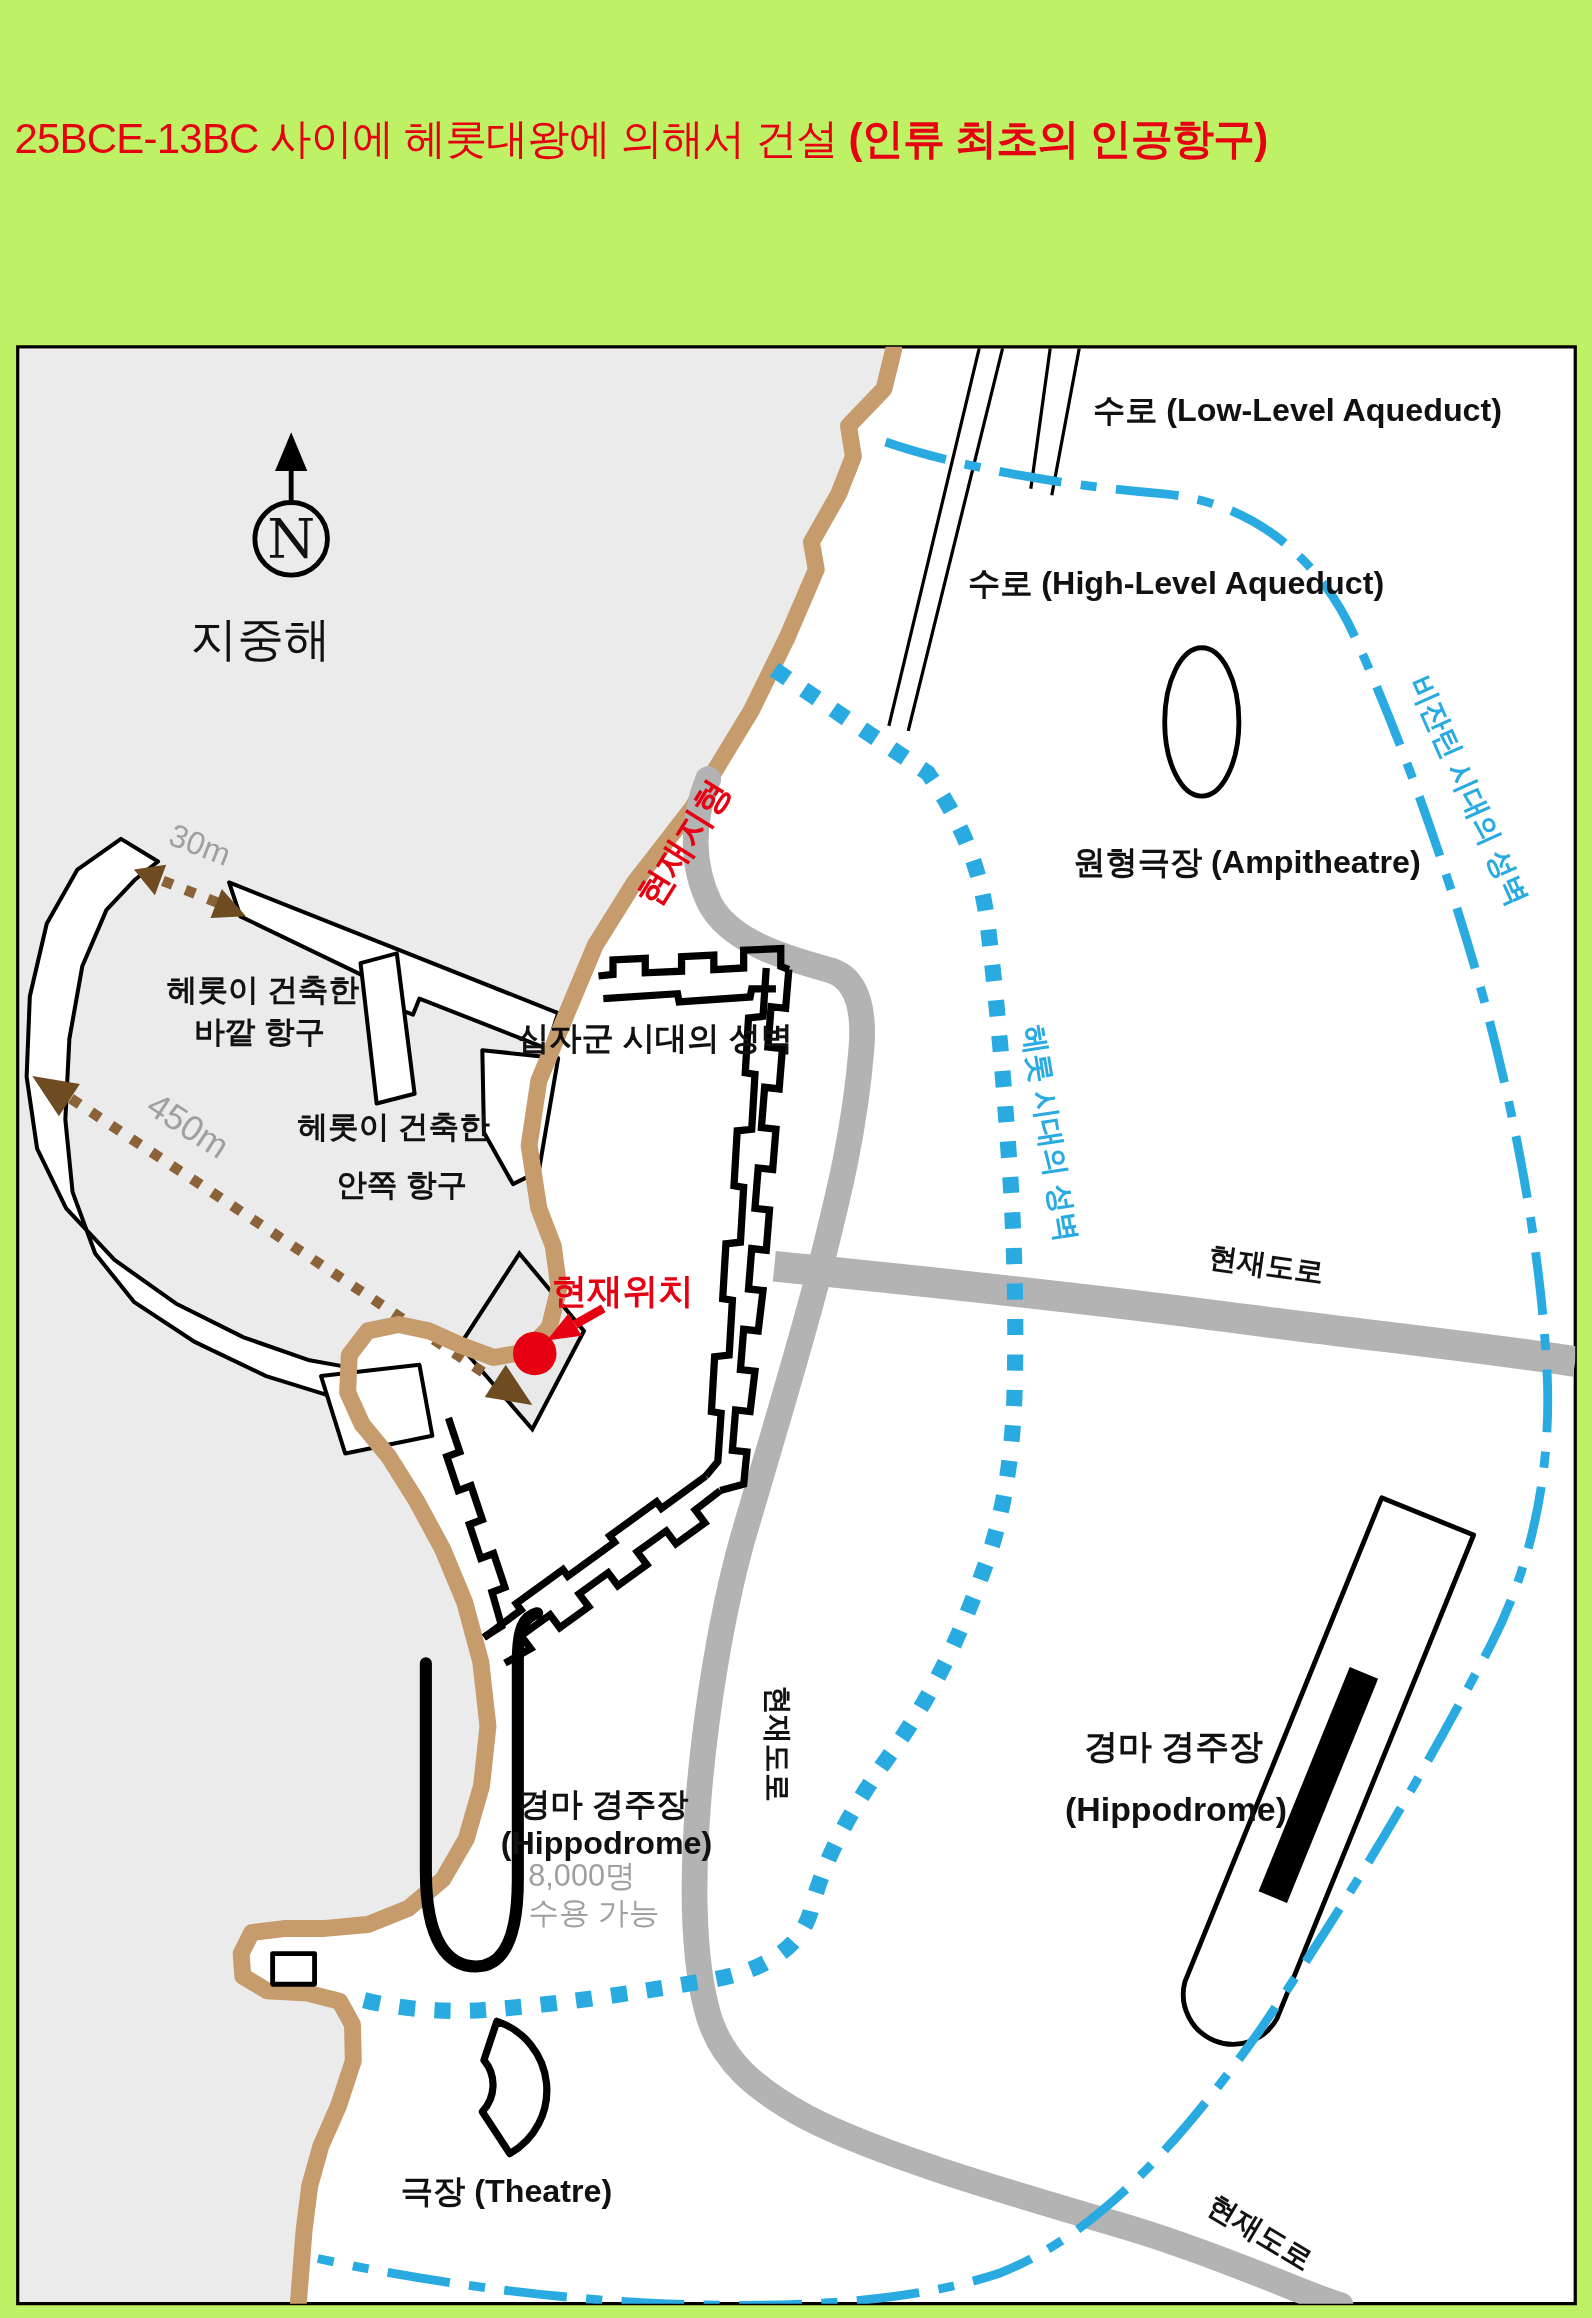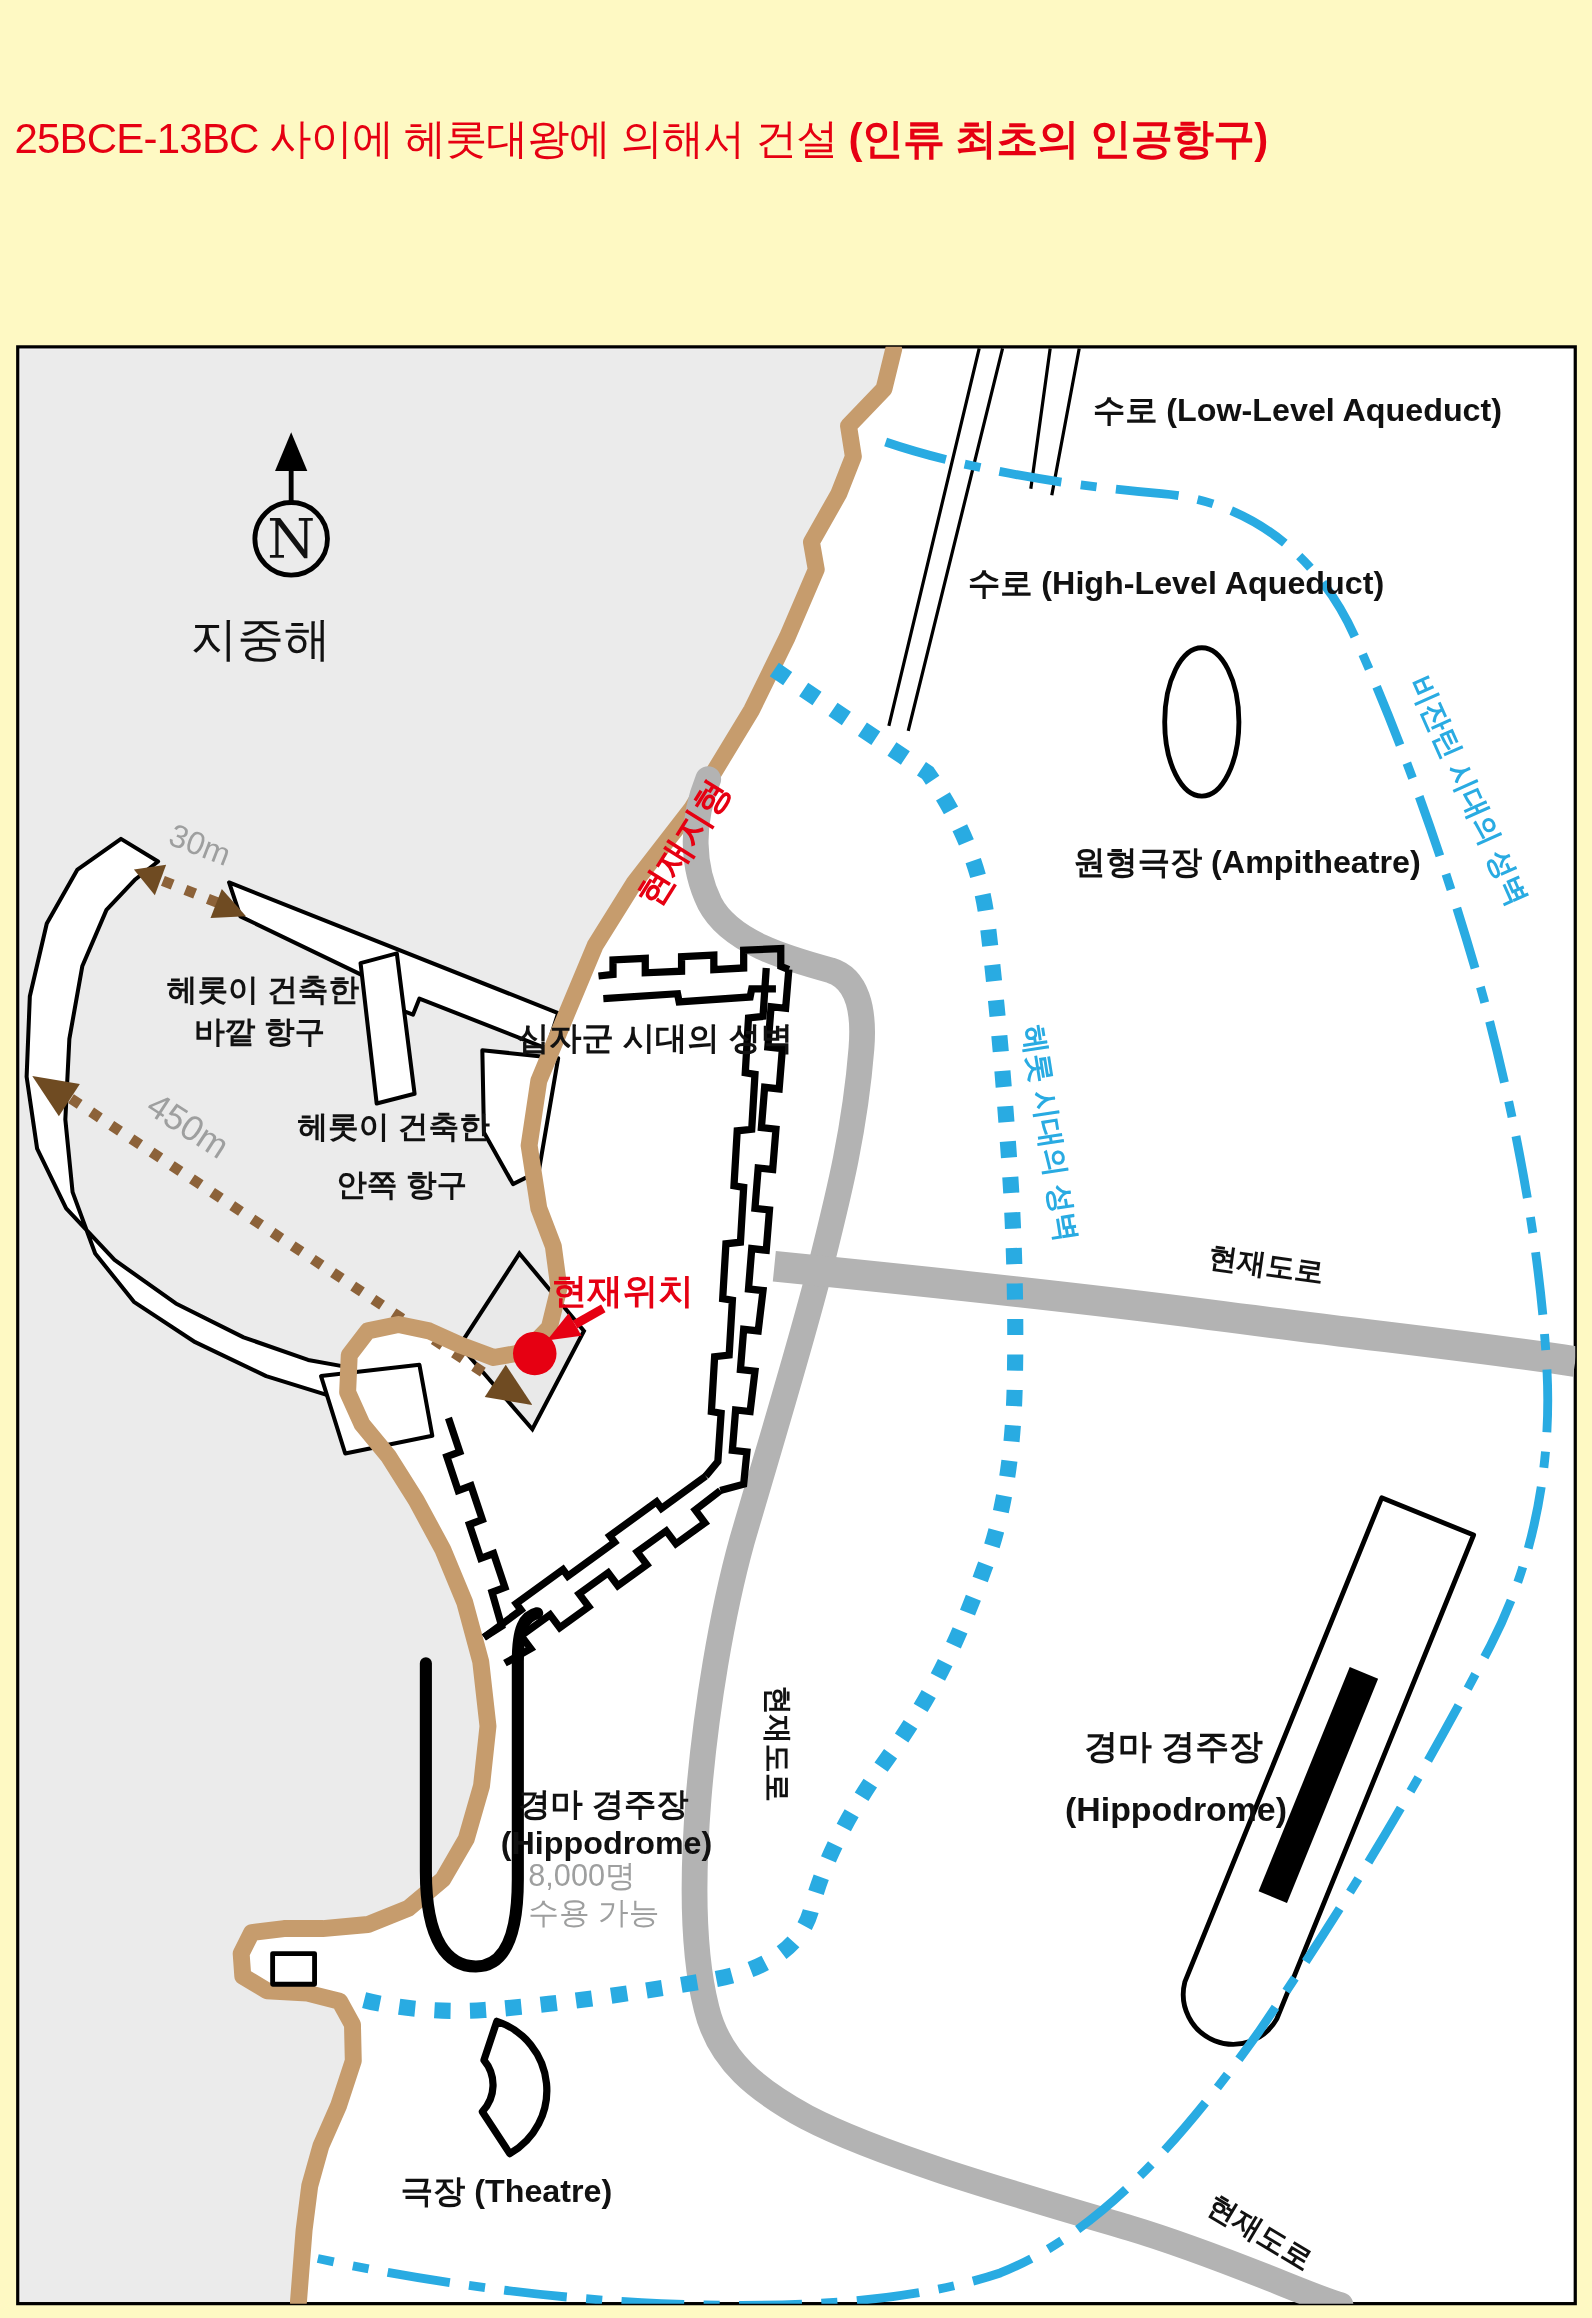--- a/index.html
+++ b/index.html
@@ -1,21 +1,21 @@
 <!DOCTYPE html>
 <html style="--accent-red: #e60012; --wall-blue: #29abe2; --coast-tan: #c69c6d; --road-gray: #b3b3b3; --sea-gray: #ebebeb; --muted-gray: #9e9f9f; --brown: #8c6239; --dark-brown: #6f4b22;font-size:13px"><head>
 <meta charset="utf-8">
 <style>
   :root{
     --accent-red:#e60012; --wall-blue:#29abe2; --coast-tan:#c69c6d;
     --road-gray:#b3b3b3; --sea-gray:#ebebeb; --muted-gray:#9e9f9f;
     --brown:#8c6239; --dark-brown:#6f4b22; --ink:#000000;
   }
   html,body{margin:0;padding:0;background:#000;}
-  .page{position:relative;width:1593px;height:2319px;background:#fef9c3;overflow:hidden;
+  .page{position:relative;width:1593px;height:2319px;background:#bef264;overflow:hidden;
         font-family:"Liberation Sans",sans-serif;}
   .title{position:absolute;left:14.5px;top:111px;font-size:42px;color:var(--accent-red);
          white-space:nowrap;letter-spacing:-0.8px;}
   .title .hl{font-weight:bold;}
   svg.map{position:absolute;left:0;top:0;}
   .map-bg{fill:#ffffff;stroke:var(--ink);stroke-width:4;}
   .sea{fill:var(--sea-gray);}
   .coast{fill:none;stroke:var(--coast-tan);stroke-width:21;stroke-linejoin:round;stroke-linecap:round;}
   .white-shape{fill:#ffffff;stroke:var(--ink);stroke-width:5;stroke-linejoin:round;}
   .plaza{fill:#e9e9e9;stroke:var(--ink);stroke-width:5;}

